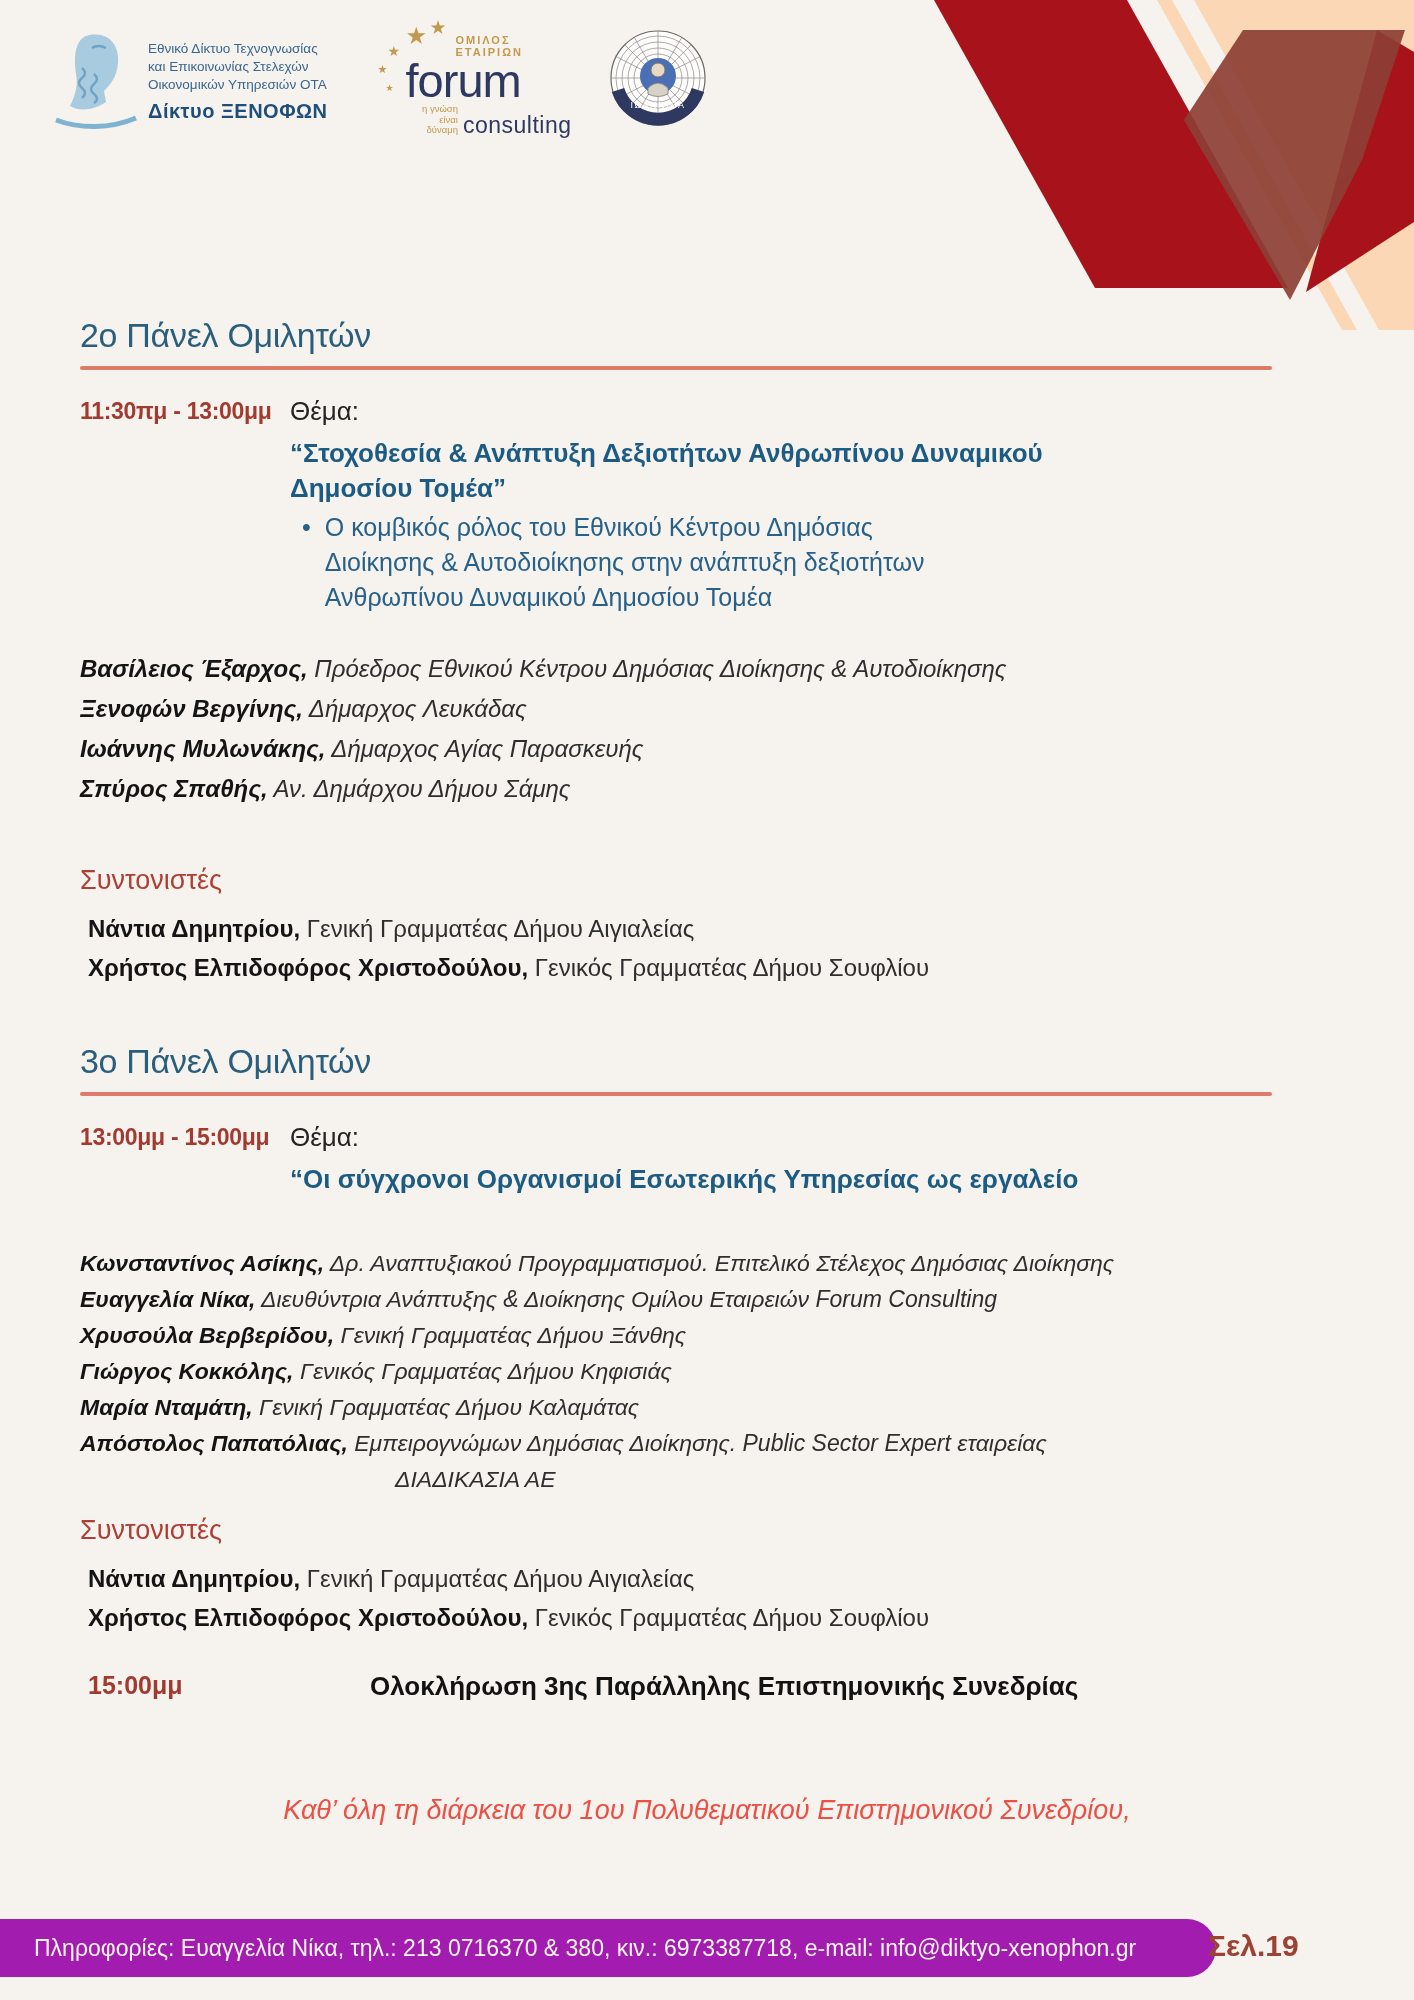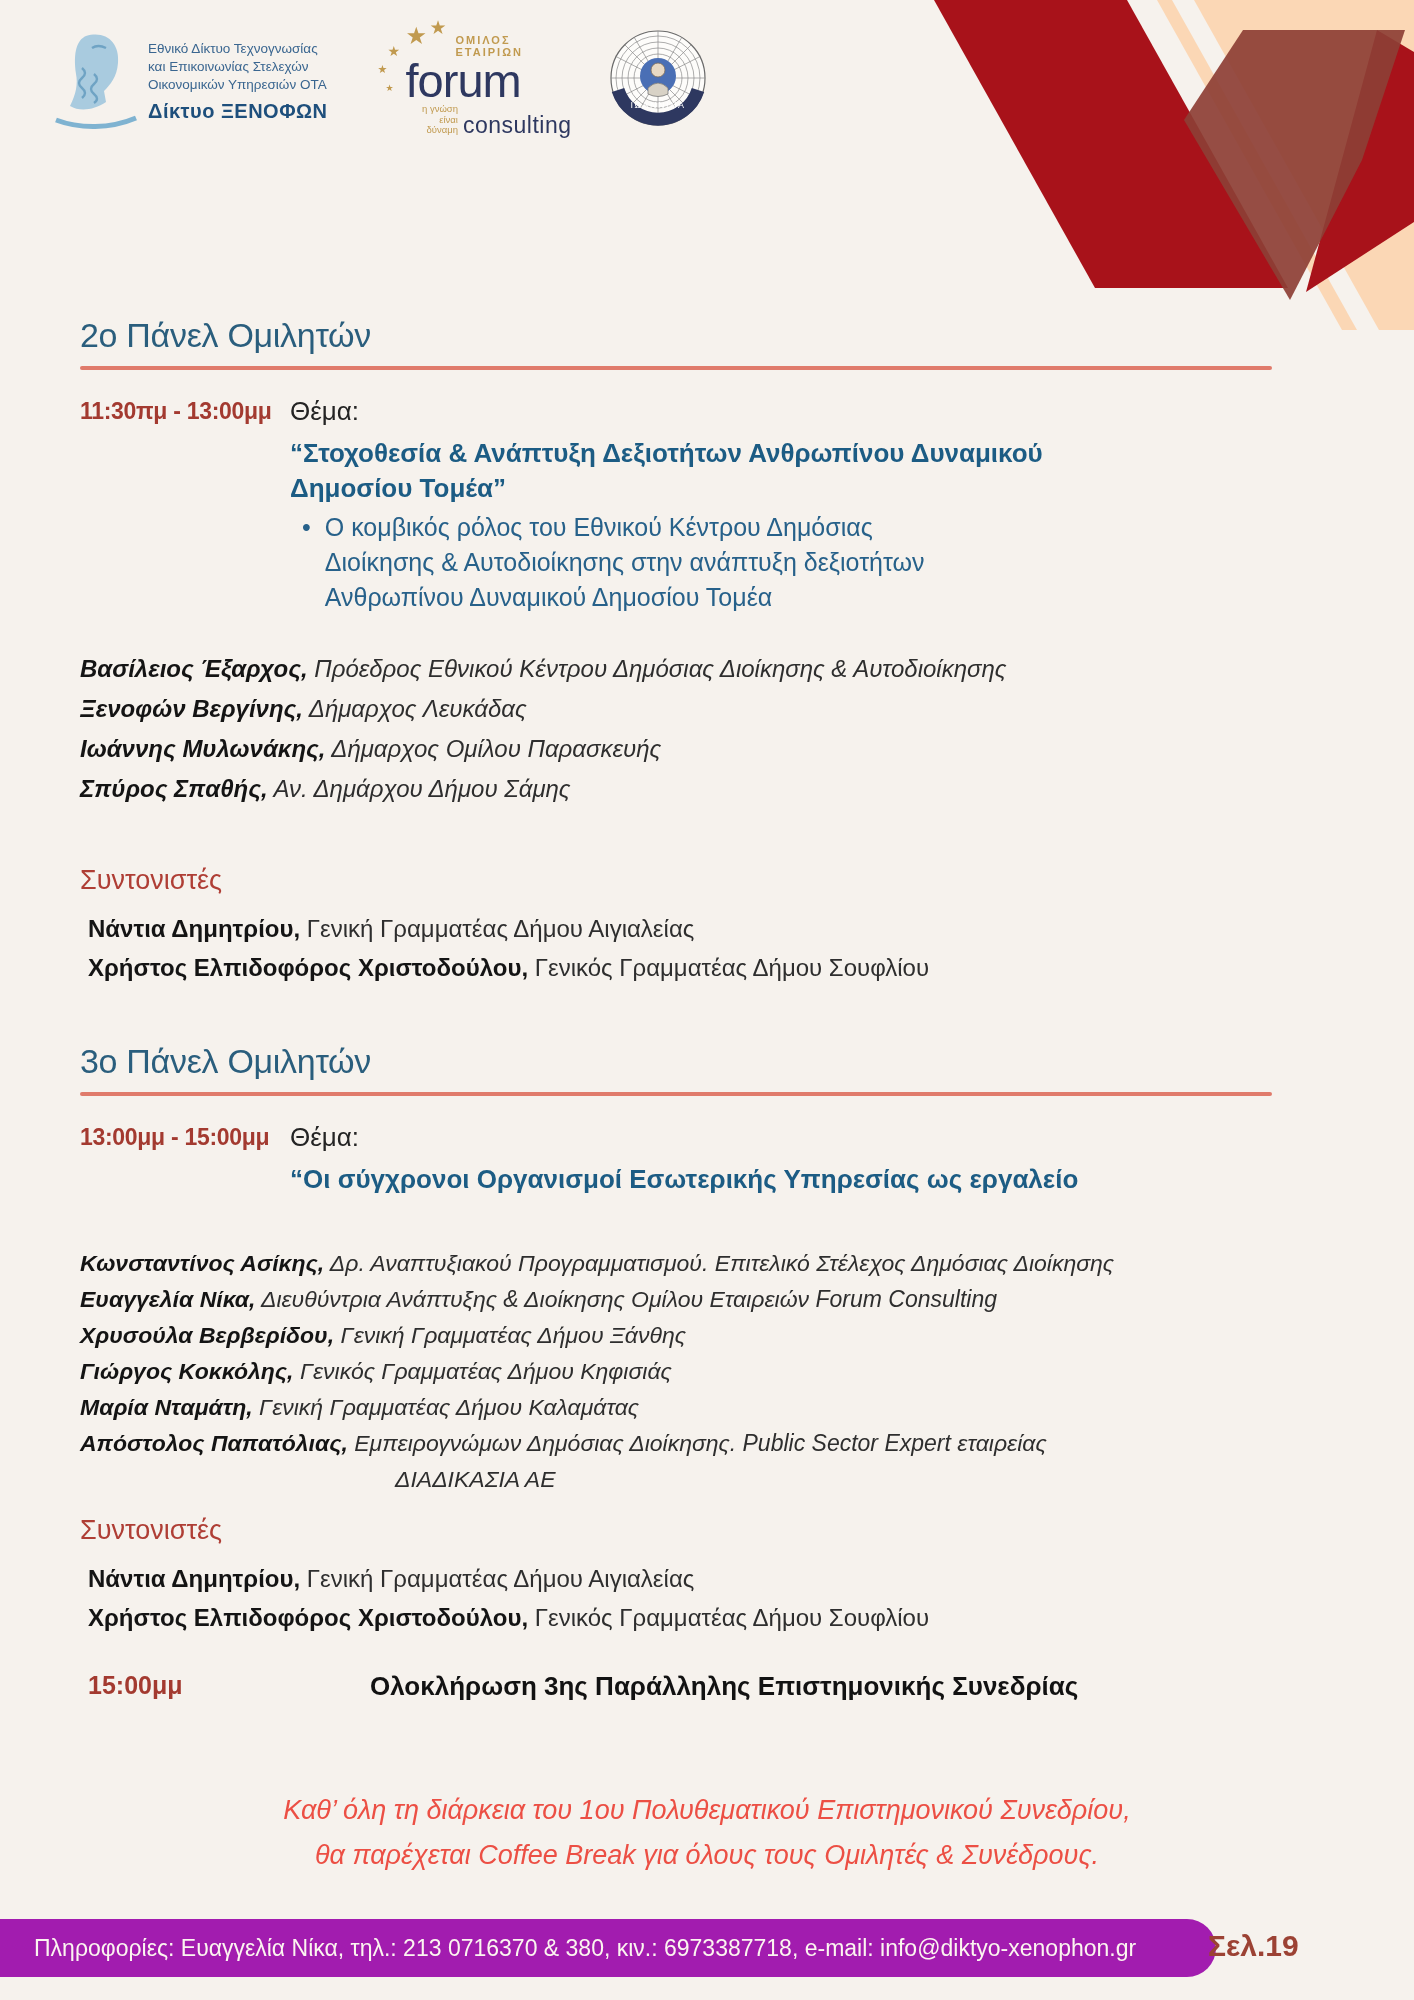--- a/index.html
+++ b/index.html
@@ -146,21 +146,21 @@
         <div class="bullet-row">
           <span class="bullet-dot">•</span>
           <span class="bullet-text">Ο κομβικός ρόλος του Εθνικού Κέντρου Δημόσιας Διοίκησης &amp; Αυτοδιοίκησης στην ανάπτυξη δεξιοτήτων Ανθρωπίνου Δυναμικού Δημοσίου Τομέα</span>
         </div>
       </div>
     </div>
 
     <div class="speakers">
       <div class="speaker"><span class="nm">Βασίλειος Έξαρχος,</span><span> Πρόεδρος Εθνικού Κέντρου Δημόσιας Διοίκησης &amp; Αυτοδιοίκησης</span></div>
       <div class="speaker"><span class="nm">Ξενοφών Βεργίνης,</span><span> Δήμαρχος Λευκάδας</span></div>
-      <div class="speaker"><span class="nm">Ιωάννης Μυλωνάκης,</span><span> Δήμαρχος Ομίλου Παρασκευής</span></div>
+      <div class="speaker"><span class="nm">Ιωάννης Μυλωνάκης,</span><span> Δήμαρχος Αγίας Παρασκευής</span></div>
       <div class="speaker"><span class="nm">Σπύρος Σπαθής,</span><span> Αν. Δημάρχου Δήμου Σάμης</span></div>
     </div>
 
     <div class="coord-label">Συντονιστές</div>
     <div class="coords">
       <div class="coord"><span class="nm">Νάντια Δημητρίου,</span><span> Γενική Γραμματέας Δήμου Αιγιαλείας</span></div>
       <div class="coord"><span class="nm">Χρήστος Ελπιδοφόρος Χριστοδούλου,</span><span> Γενικός Γραμματέας Δήμου Σουφλίου</span></div>
     </div>
   </div>
 
@@ -193,21 +193,20 @@
     </div>
 
     <div class="closing-row">
       <div class="closing-time">15:00μμ</div>
       <div class="closing-text">Ολοκλήρωση 3ης Παράλληλης Επιστημονικής Συνεδρίας</div>
     </div>
   </div>
 
   <div class="note">
     <div>Καθ’ όλη τη διάρκεια του 1ου Πολυθεματικού Επιστημονικού Συνεδρίου,</div>
-    <div>θα παρέχεται Coffee Break για όλους τους Ομιλητές &amp; Συνέδρους.</div>
   </div>
 
   <div class="footer-bar">
     <div class="footer-text">Πληροφορίες: Ευαγγελία Νίκα, τηλ.: 213 0716370 &amp; 380, κιν.: 6973387718, e-mail: info@diktyo-xenophon.gr</div>
   </div>
   <div class="page-num">Σελ.19</div>
 
 </div>
 
 </body></html>

